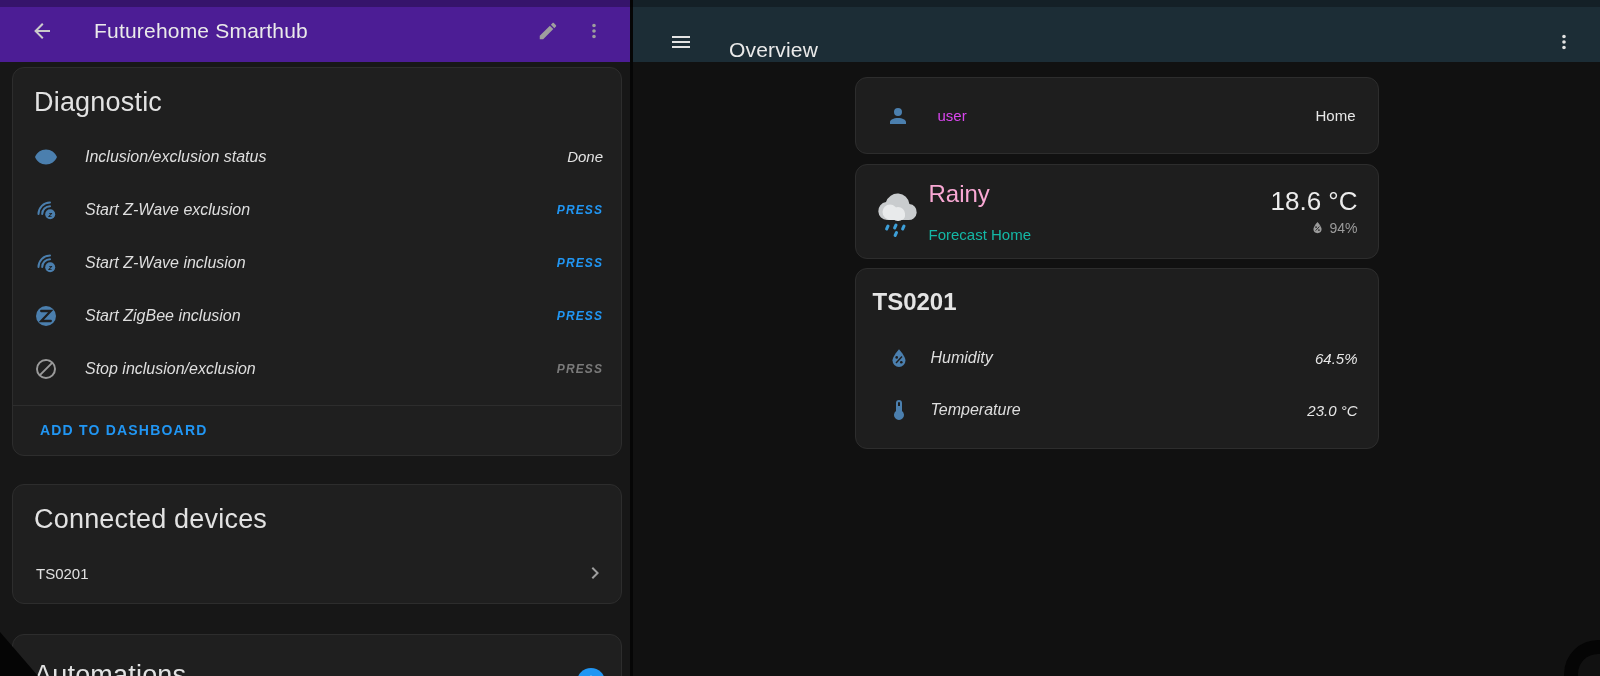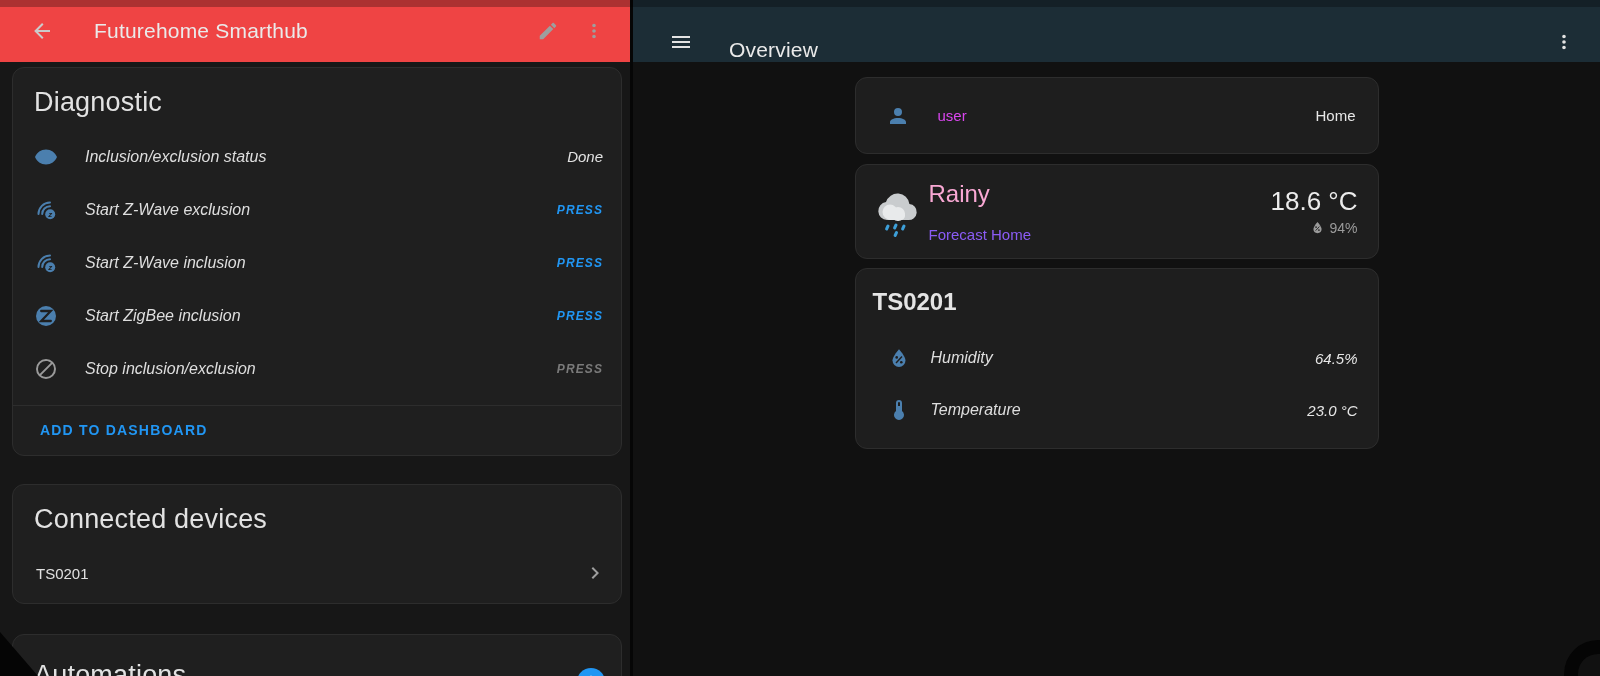--- a/index.html
+++ b/index.html
@@ -6,21 +6,21 @@
   html,body { width:1600px; height:676px; overflow:hidden; background:#111; }
   body { font-family:"Liberation Sans", sans-serif; color:#e4e4e4; position:relative; }
 
   .panel { position:absolute; top:0; height:676px; overflow:hidden; }
   .left-panel  { left:0; width:630px; background:#171717; }
   .panel-divider { position:absolute; top:0; left:630px; width:3px; height:676px; background:#060606; }
   .right-panel { left:633px; width:967px; background:#111111; }
 
   
   .app-header { height:62px; display:flex; align-items:center; padding:0 16px; }
-  .left-panel .app-header { background:#ef4444; padding-left:22px; }
+  .left-panel .app-header { background:#4c1d95; padding-left:22px; }
   .right-panel .app-header { background:#1c2d36; padding-left:28px;align-items:flex-end; }
   .app-header .title { font-size:21px; font-weight:400; color:#eaeaea; letter-spacing:.2px; }
   .left-panel .app-header .title { margin-left:32px; }
   .right-panel .app-header .title { margin-left:28px; }
   .spacer { flex:1; }
   .icon-btn { width:40px; height:40px; display:flex; align-items:center; justify-content:center; cursor:pointer; border:none; background:transparent; }
   .icon-btn svg { display:block; }
 
   
   .card { background:#1f1f1f; border:1px solid #2d2d2d; border-radius:12px; }
@@ -53,21 +53,21 @@
   .cards-wrap { width:524px; margin:15px auto 0; }
   .r-card { background:#1e1e1e; border:1px solid #2d2d2d; border-radius:12px; }
   .user-card { height:77px; display:flex; align-items:center; padding:0 22px 0 30px; margin-bottom:10px; }
   .user-card .u-label { margin-left:28px; font-size:15px; color:#d946ef; }
   .user-card .u-area { margin-left:auto; font-size:15px; color:#e8e8e8; }
 
   .weather-card { height:95px; display:flex; align-items:center; padding:0 20px 0 17px; margin-bottom:9px; cursor:pointer; }
   .weather-icon { width:48px; height:52px; flex:0 0 48px; }
   .w-text { margin-left:8px; }
   .w-cond { font-size:24px; color:#f9a8d4; line-height:1.15; }
-  .w-name { font-size:15px; color:#8b5cf6; margin-top:18px; }
+  .w-name { font-size:15px; color:#14b8a6; margin-top:18px; }
   .w-right { margin-left:auto; text-align:right; }
   .w-temp { font-size:26px; color:#ececec; line-height:1.1; }
   .w-hum { margin-top:4px; font-size:14px; color:#9b9b9b; display:flex; align-items:center; justify-content:flex-end; gap:4px; }
 
   .dev-card { padding:19px 0 12px; }
   .dev-card h2 { padding:0 0 16px 17px; }
   .dev-card .row { padding:0 20px 0 31px; height:52px; }
   .dev-card .row .label { margin-left:20px; }
   .dev-card .row .value { font-size:15px; color:#e6e6e6; }
 

